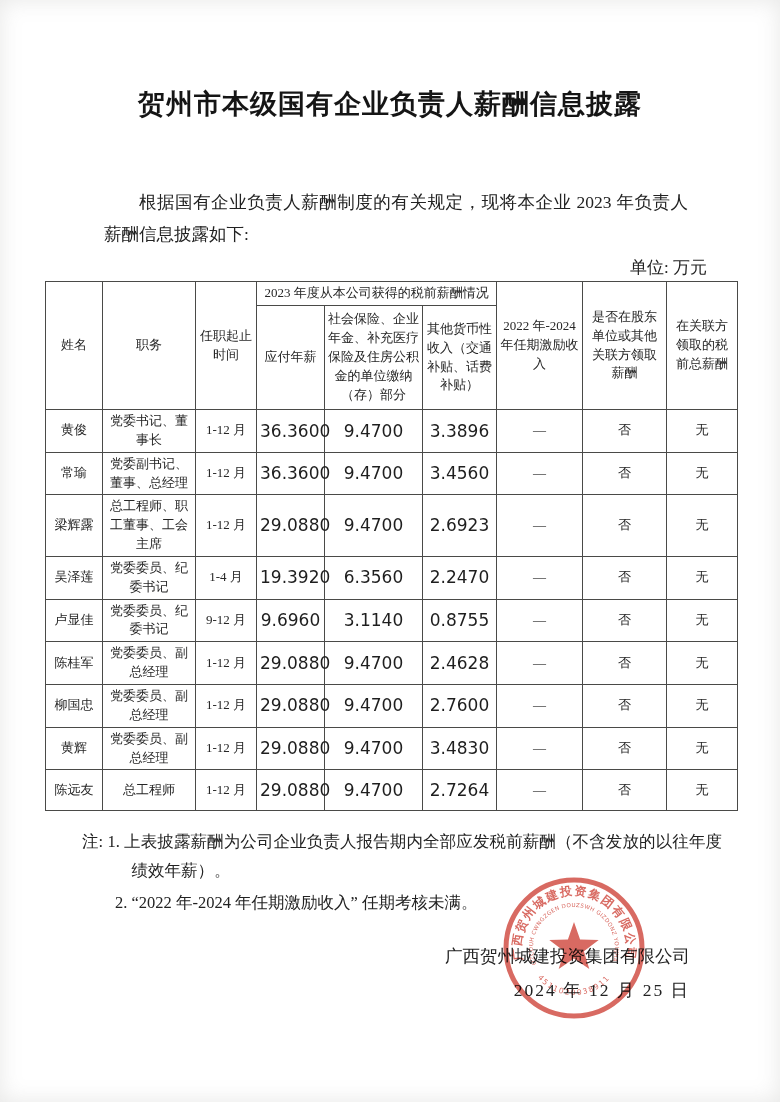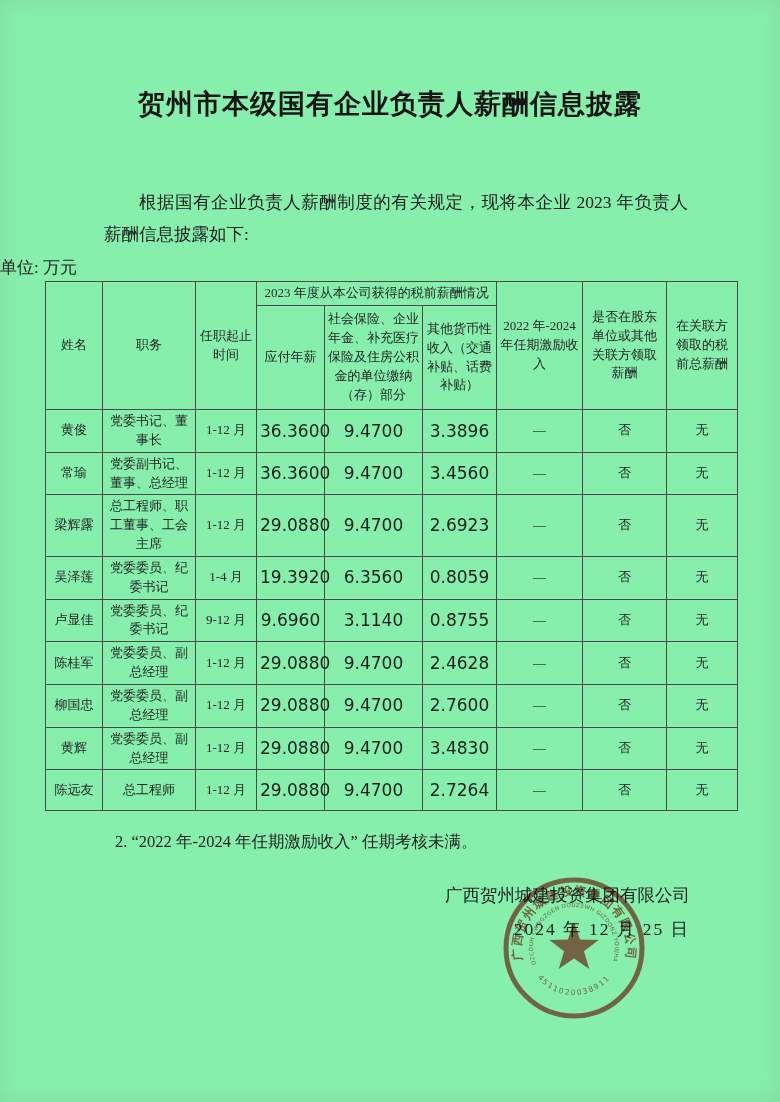--- a/index.html
+++ b/index.html
@@ -1,21 +1,21 @@
 <!DOCTYPE html>
 <html><head>
 <meta charset="utf-8">
 <style>
   * { margin:0; padding:0; box-sizing:border-box; }
   html,body { background:#e9e9e7; }
   .page {
     position:relative;
     width:780px; height:1102px;
     margin:0 auto;
-    background:#86efac;
+    background:#ffffff;
     box-shadow: inset 0 0 22px rgba(120,120,115,.18);
     font-family:"Liberation Serif","DejaVu Serif",serif;
     color:#222;
     overflow:hidden;
   }
   .title {
     padding-top:86px;
     text-align:center;
     font-size:27px;
     font-weight:bold;
@@ -24,20 +24,21 @@
   }
   .intro {
     margin:64px 92px 0 104px;
     font-size:17.5px;
     line-height:32px;
     text-indent:2em;
     text-align:justify;
   }
   .unit-label {
     margin:6px 73px 2px 0;
+    text-align:right;
     font-size:17px;
   }
   table.salary {
     margin-left:45px;
     width:692px;
     border-collapse:collapse;
     table-layout:fixed;
     font-size:13px;
     color:#262626;
   }
@@ -54,21 +55,21 @@
   tr.data-row { height:41px; }
   tr.data-row.tall { height:55px; }
   td.pos { text-align:left; padding-left:7px; }
   td.num { font-family:"DejaVu Sans","Liberation Sans",sans-serif; font-size:17px; font-weight:600; color:#1e1e1e; }
   .notes {
     margin:16px 58px 0 82px;
     font-size:16.5px;
     line-height:29px;
   }
   .note-1 { padding-left:3em; text-indent:-3em; text-align:justify; }
-  .note-2 { margin-left:2em; margin-top:15px; }
+  .note-2 { margin-left:2em; margin-top:3px; }
   .signature {
     margin-top:22px;
     padding-right:90px;
     text-align:right;
     font-size:17.5px;
     line-height:34px;
   }
   .signature .date { letter-spacing:2px; }
   .seal {
     position:absolute;
@@ -156,21 +157,21 @@
         <td>—</td>
         <td>否</td>
         <td>无</td>
       </tr>
       <tr class="data-row">
         <td>吴泽莲</td>
         <td class="pos">党委委员、纪委书记</td>
         <td>1-4 月</td>
         <td class="num">19.3920</td>
         <td class="num">6.3560</td>
-        <td class="num">0.8059</td>
+        <td class="num">2.2470</td>
         <td>—</td>
         <td>否</td>
         <td>无</td>
       </tr>
       <tr class="data-row">
         <td>卢显佳</td>
         <td class="pos">党委委员、纪委书记</td>
         <td>9-12 月</td>
         <td class="num">9.6960</td>
         <td class="num">3.1140</td>
@@ -220,20 +221,21 @@
         <td class="num">9.4700</td>
         <td class="num">2.7264</td>
         <td>—</td>
         <td>否</td>
         <td>无</td>
       </tr>
     </tbody>
   </table>
 
   <div class="notes">
+    <div class="note-1">注: 1. 上表披露薪酬为公司企业负责人报告期内全部应发税前薪酬（不含发放的以往年度绩效年薪）。</div>
     <div class="note-2">2. “2022 年-2024 年任期激励收入” 任期考核未满。</div>
   </div>
 
   <div class="signature">
     <div class="company">广西贺州城建投资集团有限公司</div>
     <div class="date">2024 年 12 月 25 日</div>
   </div>
 
   <svg class="seal" viewBox="0 0 146 146" aria-hidden="true">
     <circle cx="73" cy="73" r="68" fill="none" stroke="currentColor" stroke-width="5"></circle>

